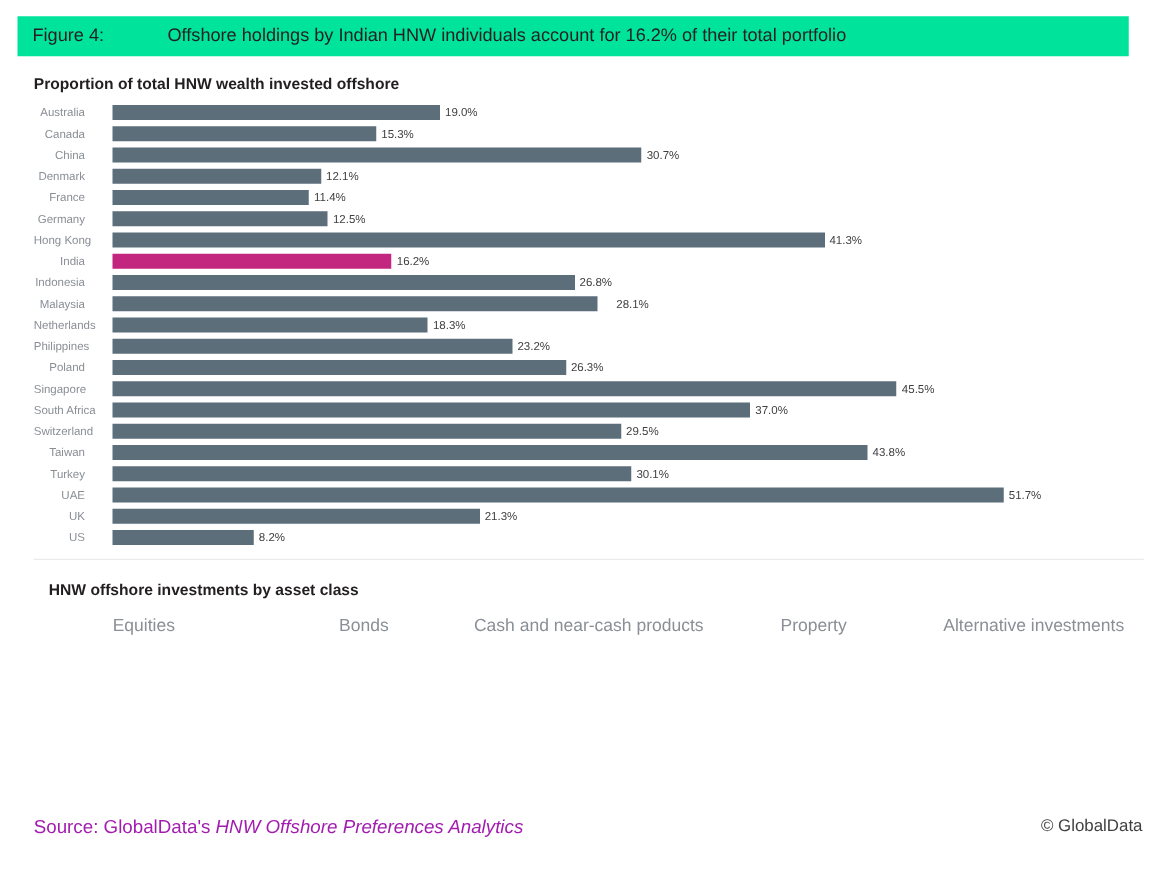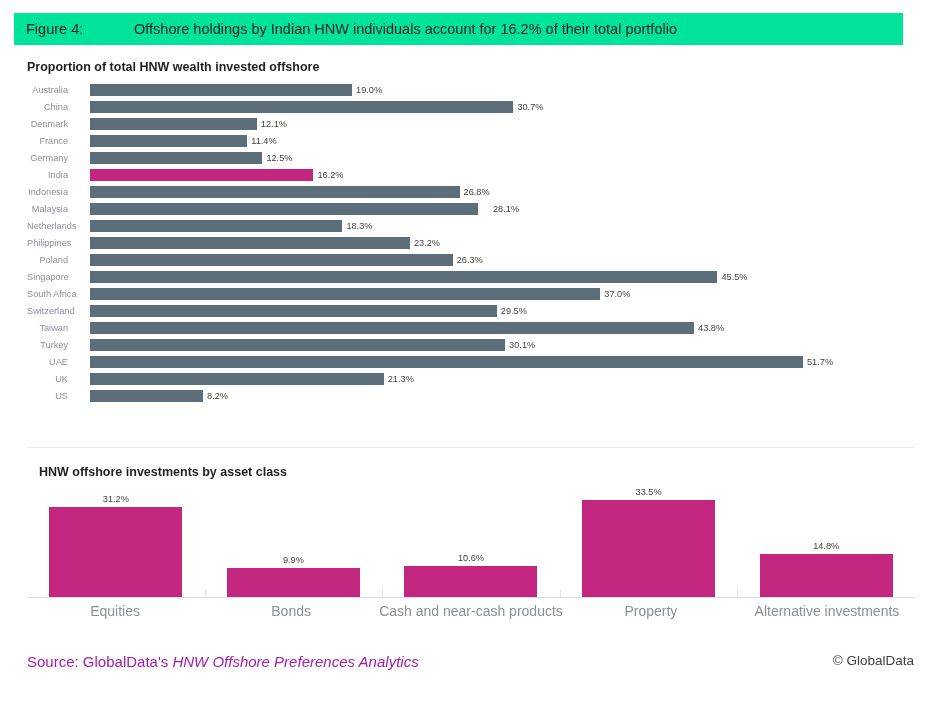--- a/index.html
+++ b/index.html
@@ -209,20 +209,27 @@
 <div class="panel1-title">Proportion of total HNW wealth invested offshore</div>
 <div class="hbar-chart" id="hbar-chart">
     <div class="hbar-row">
       <div class="hbar-cat">Australia</div>
       <div class="hbar-track">
         <div class="hbar-fill" style="width: 262.031px;"></div>
         <div class="hbar-val" style="left: 262.031px;">19.0%</div>
       </div>
     </div>
     <div class="hbar-row">
+      <div class="hbar-cat">Canada</div>
+      <div class="hbar-track">
+        <div class="hbar-fill" style="width: 211.004px;"></div>
+        <div class="hbar-val" style="left: 211.004px;">15.3%</div>
+      </div>
+    </div>
+    <div class="hbar-row">
       <div class="hbar-cat">China</div>
       <div class="hbar-track">
         <div class="hbar-fill" style="width: 423.387px;"></div>
         <div class="hbar-val" style="left: 423.387px;">30.7%</div>
       </div>
     </div>
     <div class="hbar-row">
       <div class="hbar-cat">Denmark</div>
       <div class="hbar-track">
         <div class="hbar-fill" style="width: 166.872px;"></div>
@@ -237,20 +244,27 @@
       </div>
     </div>
     <div class="hbar-row">
       <div class="hbar-cat">Germany</div>
       <div class="hbar-track">
         <div class="hbar-fill" style="width: 172.389px;"></div>
         <div class="hbar-val" style="left: 172.389px;">12.5%</div>
       </div>
     </div>
     <div class="hbar-row">
+      <div class="hbar-cat">Hong Kong</div>
+      <div class="hbar-track">
+        <div class="hbar-fill" style="width: 569.573px;"></div>
+        <div class="hbar-val" style="left: 569.573px;">41.3%</div>
+      </div>
+    </div>
+    <div class="hbar-row">
       <div class="hbar-cat">India</div>
       <div class="hbar-track">
         <div class="hbar-fill highlight" style="width: 223.416px;"></div>
         <div class="hbar-val" style="left: 223.416px;">16.2%</div>
       </div>
     </div>
     <div class="hbar-row">
       <div class="hbar-cat">Indonesia</div>
       <div class="hbar-track">
         <div class="hbar-fill" style="width: 369.602px;"></div>
@@ -340,42 +354,20 @@
         <div class="hbar-fill" style="width: 113.087px;"></div>
         <div class="hbar-val" style="left: 113.087px;">8.2%</div>
       </div>
     </div>
   </div>
 
 <div class="divider d1"></div>
 
 <div class="panel2-title">HNW offshore investments by asset class</div>
 <div class="vbar-chart">
-  <div class="vbar-plot" id="vbar-plot">
-      <div class="vbar-col">
-        <div class="vbar-val">31.2%</div>
-        <div class="vbar-fill" style="height: 90.3403px;"></div>
-      </div>
-      <div class="vbar-col">
-        <div class="vbar-val">9.9%</div>
-        <div class="vbar-fill" style="height: 28.6657px;"></div>
-      </div>
-      <div class="vbar-col">
-        <div class="vbar-val">10.6%</div>
-        <div class="vbar-fill" style="height: 30.6925px;"></div>
-      </div>
-      <div class="vbar-col">
-        <div class="vbar-val">33.5%</div>
-        <div class="vbar-fill" style="height: 97px;"></div>
-      </div>
-      <div class="vbar-col">
-        <div class="vbar-val">14.8%</div>
-        <div class="vbar-fill" style="height: 42.8537px;"></div>
-      </div>
-    </div>
   <div class="vbar-axis" id="vbar-axis">
       <div class="vbar-tick">Equities</div>
       <div class="vbar-tick">Bonds</div>
       <div class="vbar-tick">Cash and near-cash products</div>
       <div class="vbar-tick">Property</div>
       <div class="vbar-tick">Alternative investments</div>
     </div>
 </div>
 
 <div class="footer-source"><span>Source: GlobalData's </span><span class="ital">HNW Offshore Preferences Analytics</span></div>

